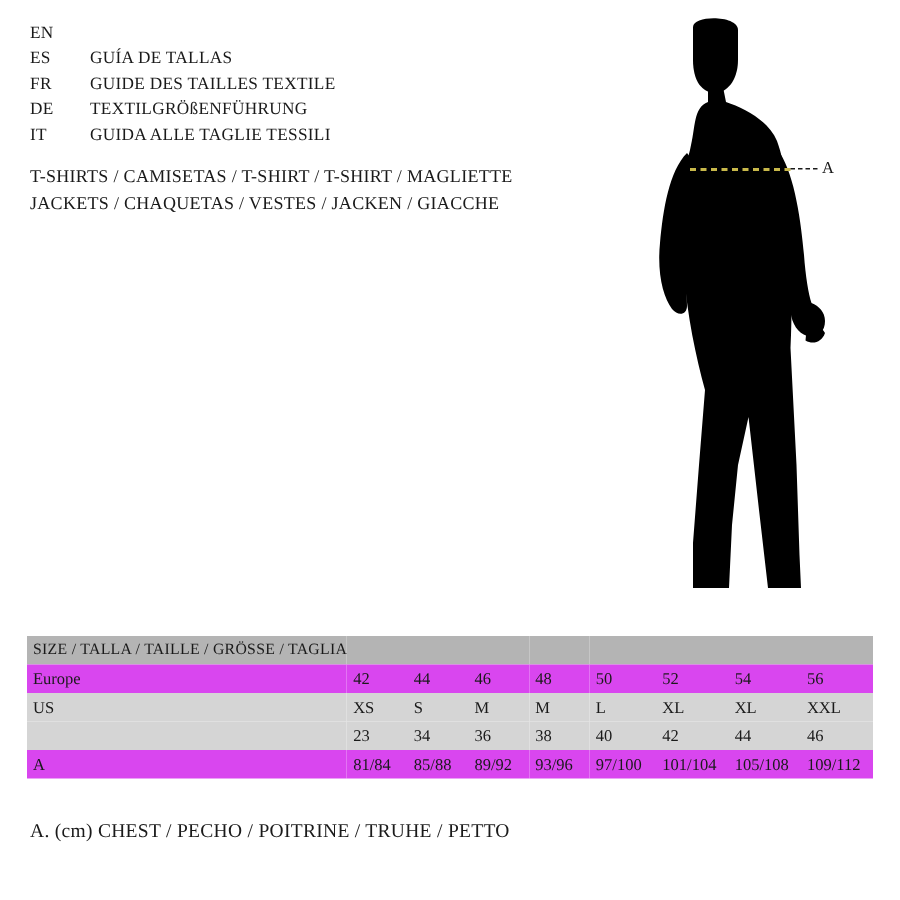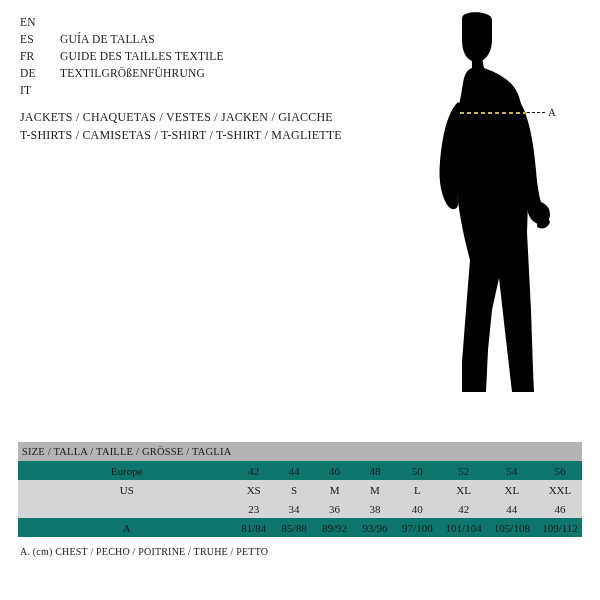--- a/index.html
+++ b/index.html
@@ -82,52 +82,51 @@
   
   .table-title {
     position: absolute;
     top: 418px;
     left: 20px;
     font-size: 11.5px;
     letter-spacing: 0.3px;
   }
   table.sizes {
     position: absolute;
-    top: 442px;
+    top: 424px;
     left: 18px;
     width: 564px;
     border-collapse: collapse;
     font-size: 11px;
-    text-align: center;
   }
   table.sizes td {
     height: 19px;
     padding: 0 0 0 4px;
     white-space: nowrap;
   }
   table.sizes tr.head td {
     background: #b4b4b4;
     font-size: 10.5px;
     letter-spacing: 0.2px;
   }
   table.sizes tr.band td {
     background: #d5d5d5;
     margin-left: 21px;
   }
   table.sizes tr.white td {
-    background: #0f766e;
+    background: #d946ef;
   }
   td.lbl { width: 86px; }
   td.val { width: 68px; }
 
   .footnote {
     position: absolute;
     top: 546px;
     left: 20px;
-    font-size: 10px;
+    font-size: 13px;
     letter-spacing: 0.2px;
   }
 </style>
 </head>
 <body>
 
 <div class="page">
 
   <div class="lang-block">
     <div class="lang-row">
@@ -140,26 +139,27 @@
     <div class="lang-row">
       <span class="lang-code">FR</span>
       <span class="lang-text">GUIDE DES TAILLES TEXTILE</span>
     </div>
     <div class="lang-row">
       <span class="lang-code">DE</span>
       <span class="lang-text">TEXTILGRÖßENFÜHRUNG</span>
     </div>
     <div class="lang-row">
       <span class="lang-code">IT</span>
+      <span class="lang-text">GUIDA ALLE TAGLIE TESSILI</span>
     </div>
   </div>
 
   <div class="cat-block">
+    <div class="cat-line">T-SHIRTS / CAMISETAS / T-SHIRT / T-SHIRT / MAGLIETTE</div>
     <div class="cat-line">JACKETS / CHAQUETAS / VESTES / JACKEN / GIACCHE</div>
-    <div class="cat-line">T-SHIRTS / CAMISETAS / T-SHIRT / T-SHIRT / MAGLIETTE</div>
   </div>
 
   <div class="figure">
     <svg width="190" height="390" viewBox="0 0 190 390" xmlns="http://www.w3.org/2000/svg">
       <g fill="#000000">
 
         <path d="M62 8 C62 0 92 0 92 10 L92 30 C92 44 84 52 77 52 C68 52 62 44 62 30 Z"></path>
 
         <path d="M72 48 L82 48 L84 58
                  C96 62 112 70 118 84

